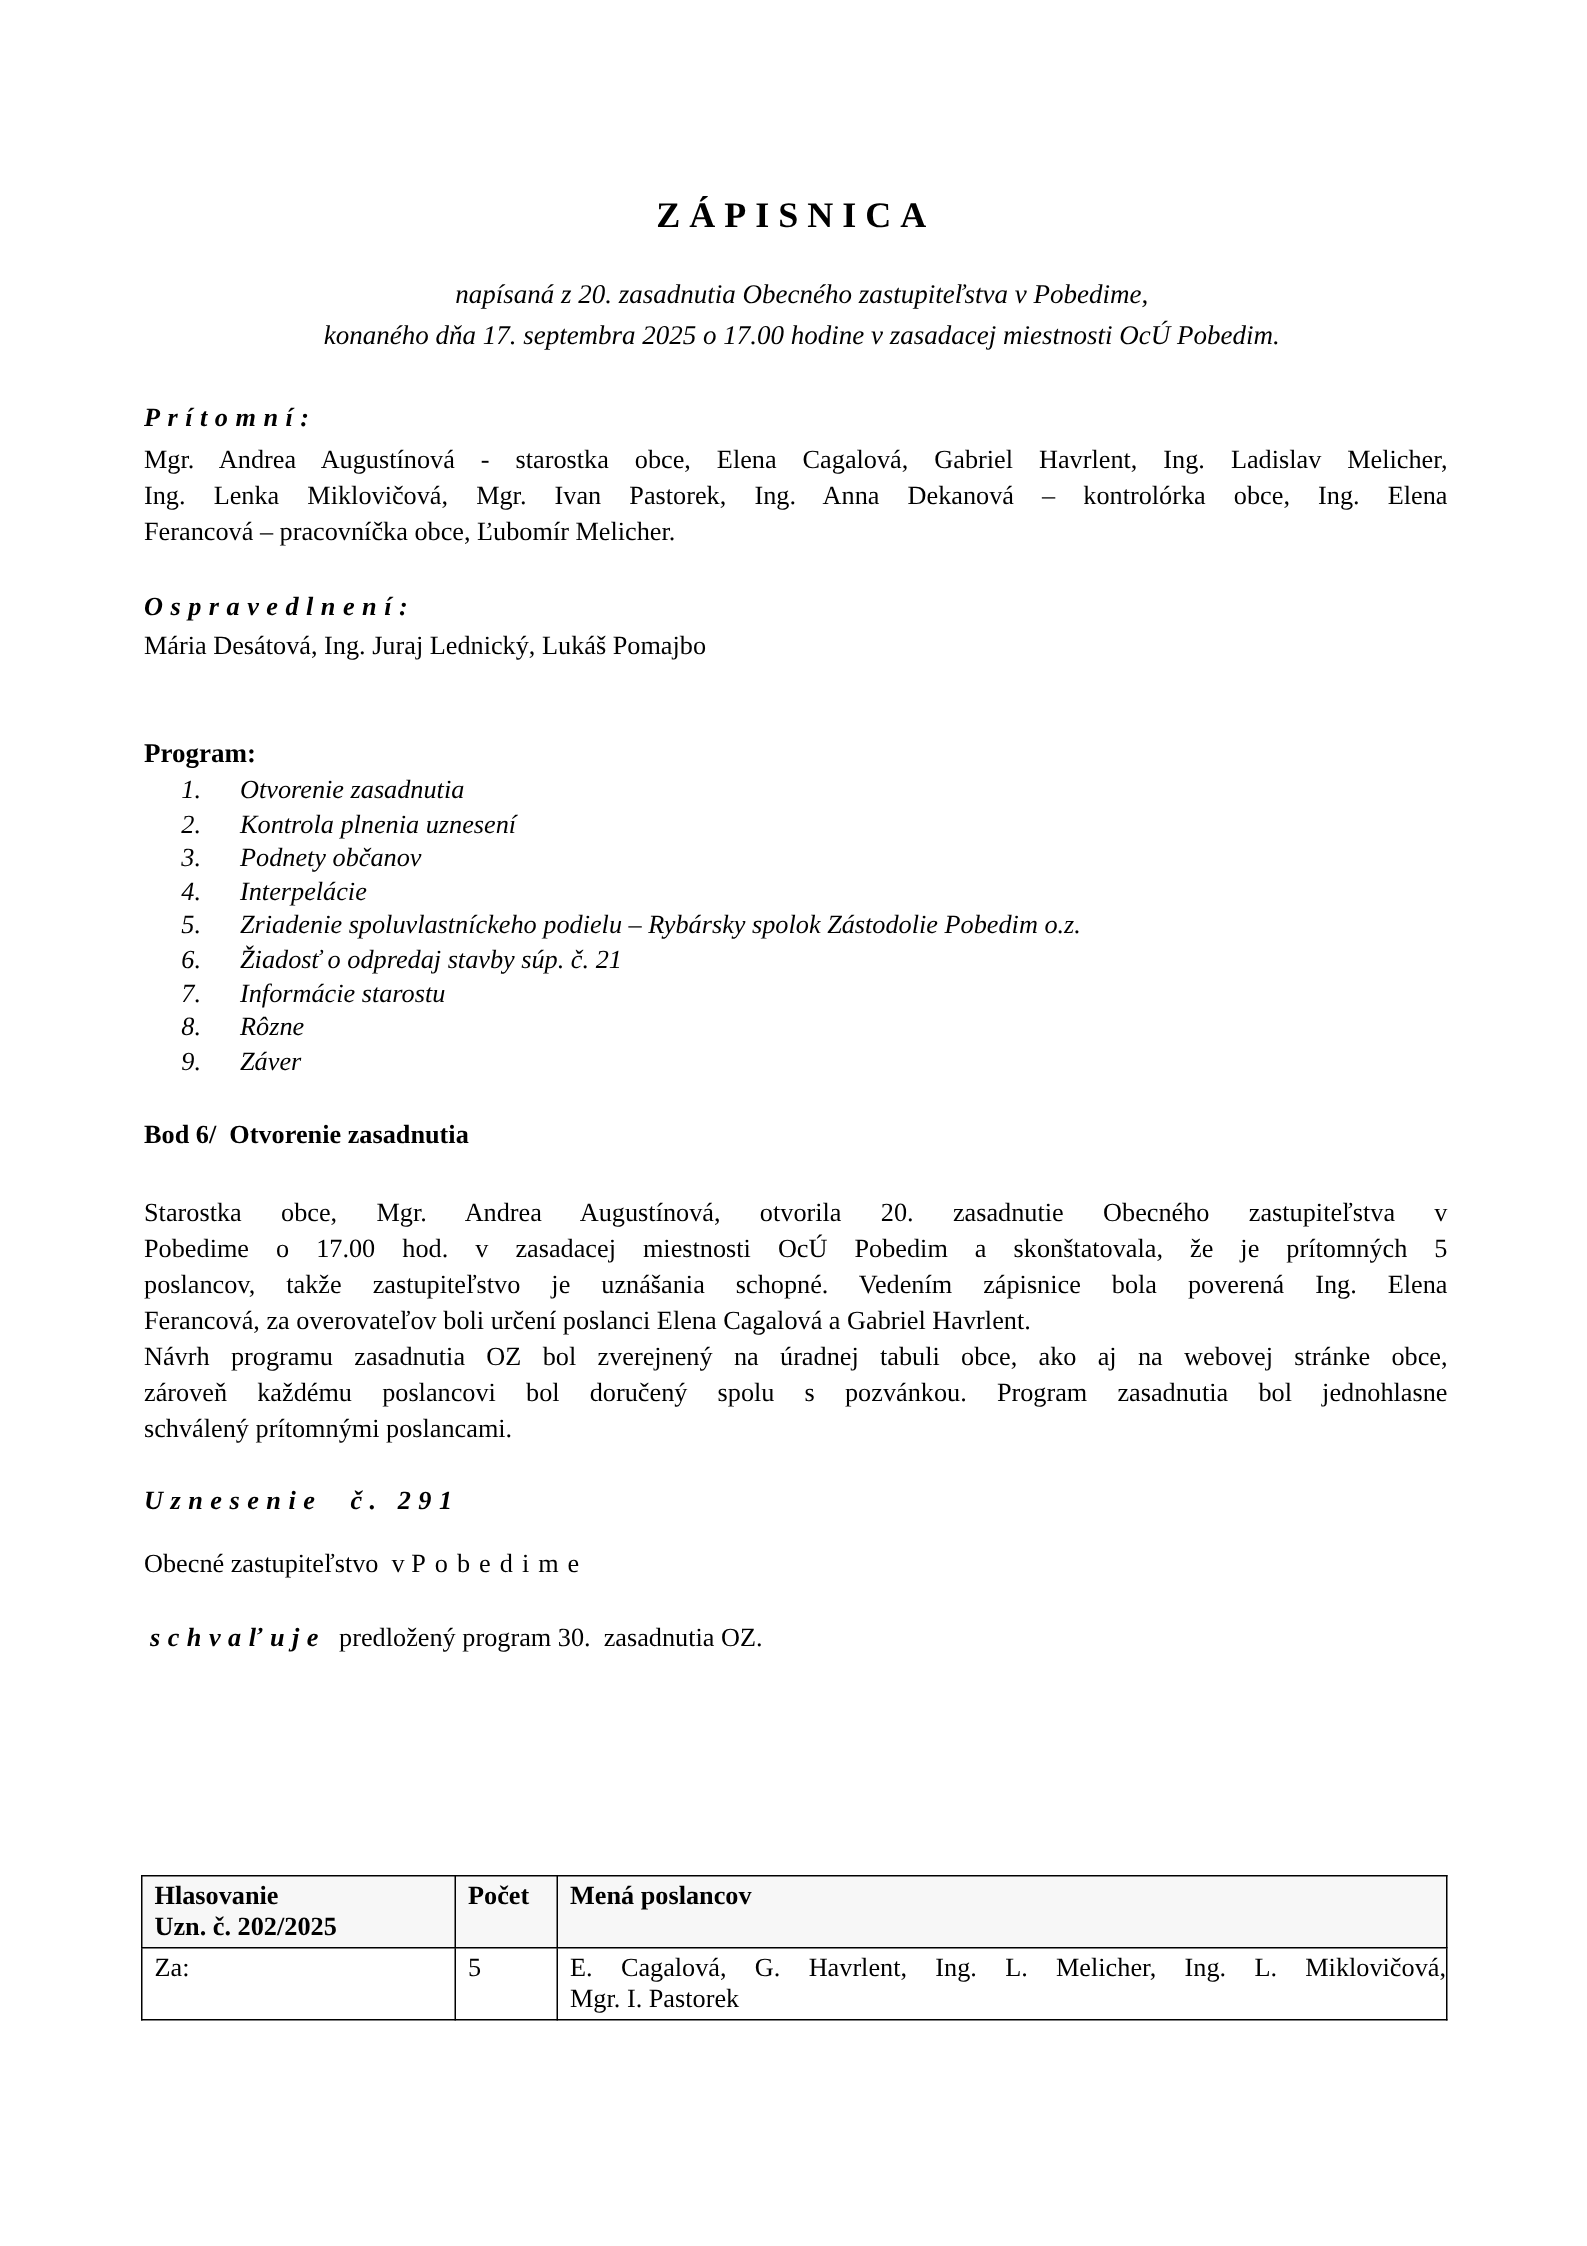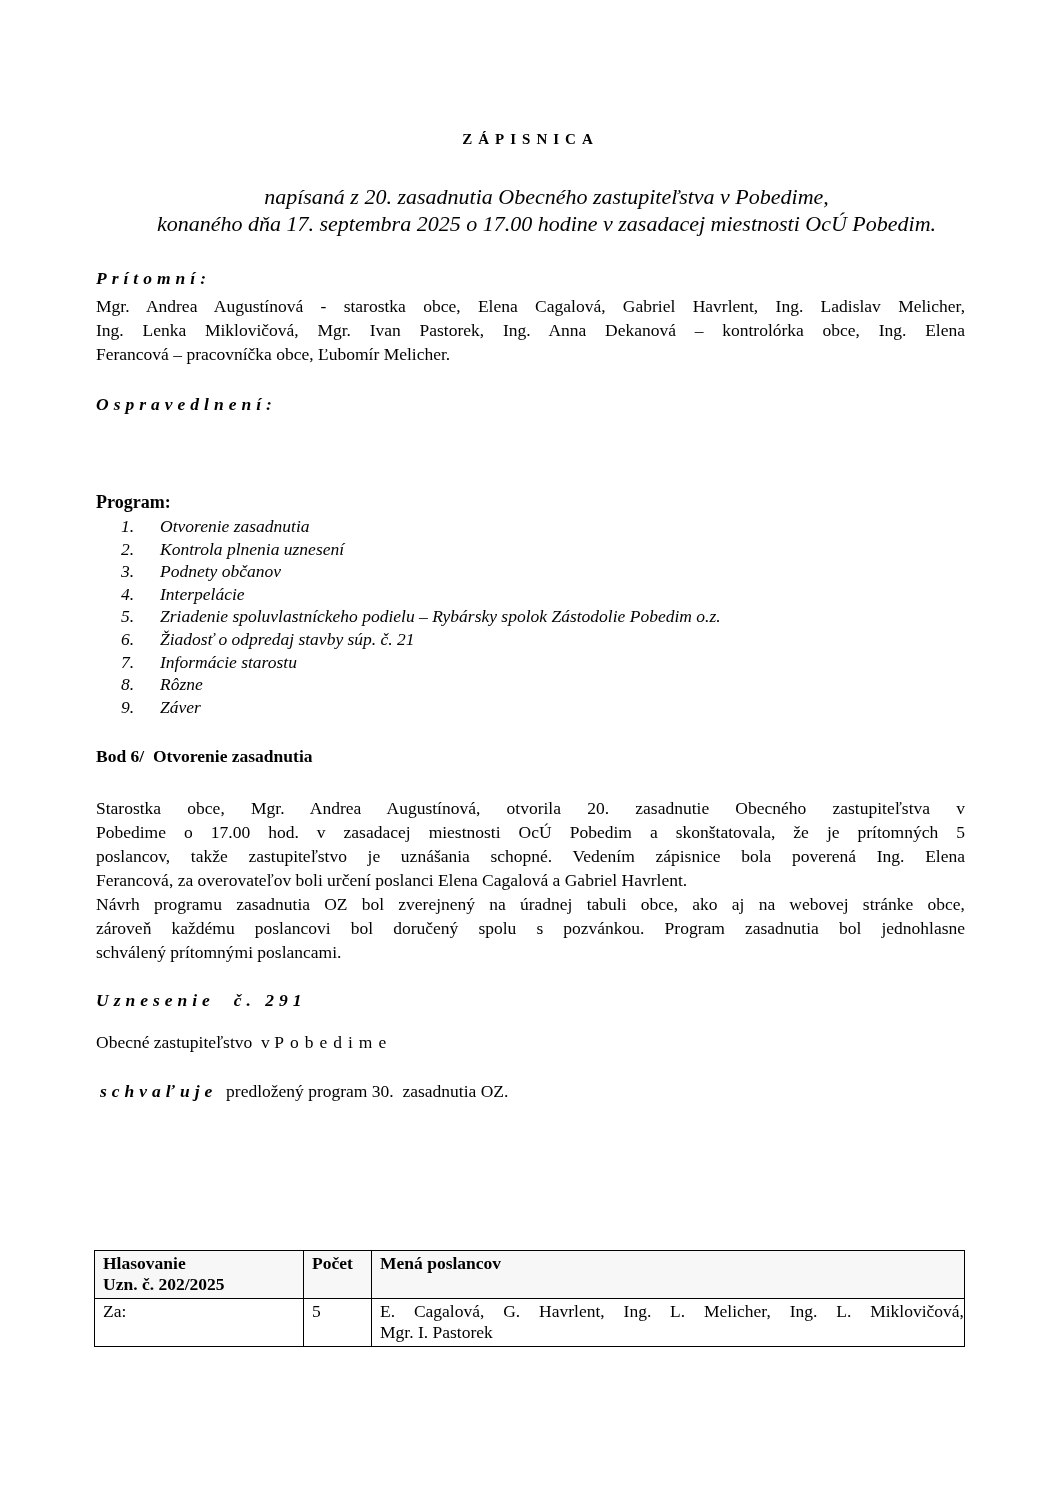--- a/index.html
+++ b/index.html
@@ -4,25 +4,25 @@
 <style>
   html, body { margin: 0; padding: 0; background: #ffffff; }
   body {
     width: 1058px; height: 1497px; position: relative; overflow: hidden;
     font-family: "Liberation Serif", "DejaVu Serif", serif;
     color: #000; font-size: 17.5px;
   }
   .page { position: absolute; left: 96px; top: 0; width: 869px; }
   .title {
     position: absolute; top: 131px; left: 0; width: 869px; text-align: center;
-    font-weight: bold; font-size: 15px; letter-spacing: 6px;
+    font-weight: bold; font-size: 24px; letter-spacing: 6px;
   }
   .subtitle {
-    position: absolute; top: 183px; left: 16px; width: 869px; text-align: center;
-    font-style: italic; line-height: 27px; font-size: 22px;
+    position: absolute; top: 183px; left: 4px; width: 869px; text-align: center;
+    font-style: italic; line-height: 27px; font-size: 18px;
   }
   .spaced { font-weight: bold; letter-spacing: 5px; font-style: italic; }
   .section-head { position: absolute; left: 0; font-weight: bold; }
   .para { position: absolute; left: 0; width: 869px; text-align: justify; line-height: 24px; }
   .para .line { display: block; text-align: justify; text-align-last: justify; }
   .para .line.last { text-align-last: left; }
   .program-list { position: absolute; left: 0; top: 515px; margin: 0; padding: 0; list-style: none; }
   .program-list li { height: 22.6px; line-height: 22px; font-style: italic; }
   .program-list .num { display: inline-block; width: 38px; text-align: right; padding-right: 26px; }
   table.vote {
@@ -50,20 +50,21 @@
 
   <div class="section-head spaced" style="top:268px;">Prítomní:</div>
   <div class="para" style="top:294px;">
     <span class="line">Mgr. Andrea Augustínová - starostka obce, Elena Cagalová, Gabriel Havrlent, Ing. Ladislav Melicher,</span>
     <span class="line">Ing. Lenka Miklovičová, Mgr. Ivan Pastorek, Ing. Anna Dekanová – kontrolórka obce, Ing. Elena</span>
     <span class="line last">Ferancová – pracovníčka obce, Ľubomír Melicher.</span>
   </div>
 
   <div class="section-head spaced" style="top:394px;">Ospravedlnení:</div>
   <div class="para" style="top:418px; line-height:25px;">
+    <span class="line last">Mária Desátová, Ing. Juraj Lednický, Lukáš Pomajbo</span>
   </div>
 
   <div class="section-head" style="top:492px; font-size:18px;">Program:</div>
   <ul class="program-list">
     <li><span class="num">1.</span><span>Otvorenie zasadnutia</span></li>
     <li><span class="num">2.</span><span>Kontrola plnenia uznesení</span></li>
     <li><span class="num">3.</span><span>Podnety občanov</span></li>
     <li><span class="num">4.</span><span>Interpelácie</span></li>
     <li><span class="num">5.</span><span>Zriadenie spoluvlastníckeho podielu – Rybársky spolok Zástodolie Pobedim o.z.</span></li>
     <li><span class="num">6.</span><span>Žiadosť o odpredaj stavby súp. č. 21</span></li>

